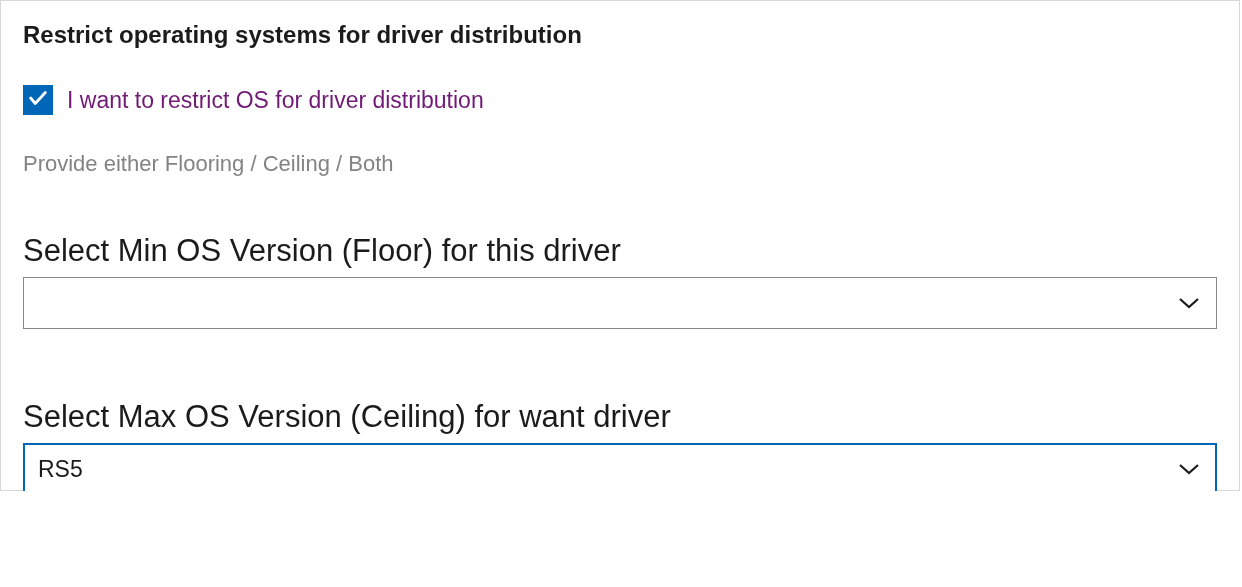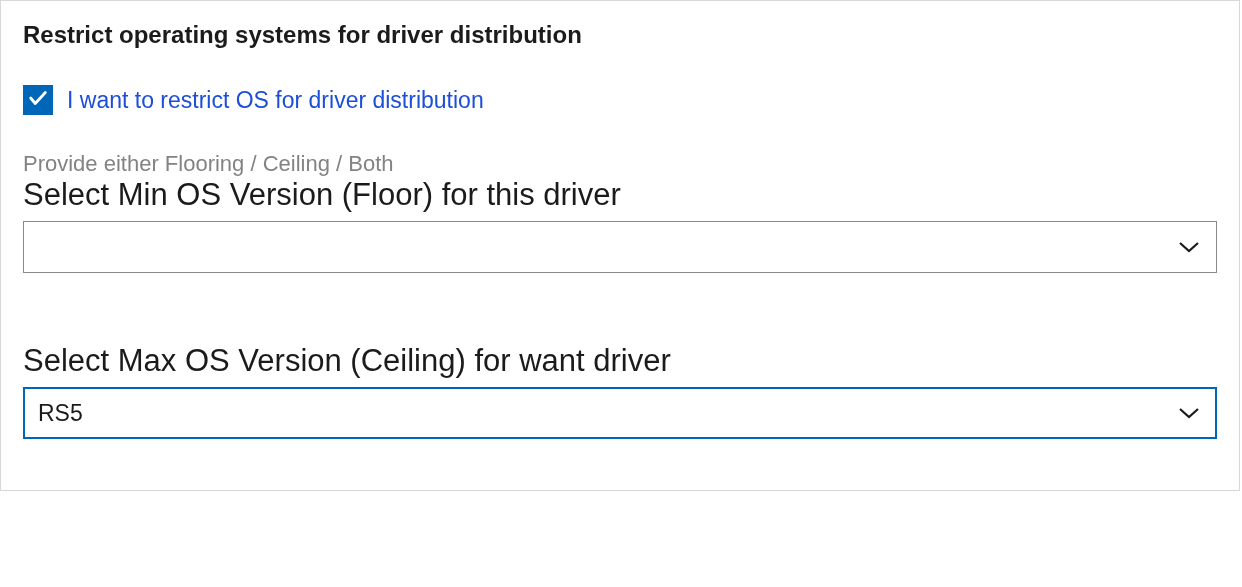--- a/index.html
+++ b/index.html
@@ -39,27 +39,28 @@
       justify-content: center;
       cursor: pointer;
       flex-shrink: 0;
     }
     .checkbox svg {
       width: 22px;
       height: 22px;
     }
     .checkbox-label {
       font-size: 23px;
-      color: #1d4ed8;
+      color: #701a75;
       font-weight: 400;
     }
     .helper-text {
       font-size: 22px;
       color: #838383;
       font-weight: 400;
+      margin-bottom: 56px;
     }
     .field-group {
       margin-bottom: 70px;
     }
     .field-label {
       font-size: 31px;
       color: #1b1b1b;
       font-weight: 400;
       margin-bottom: 8px;
     }

